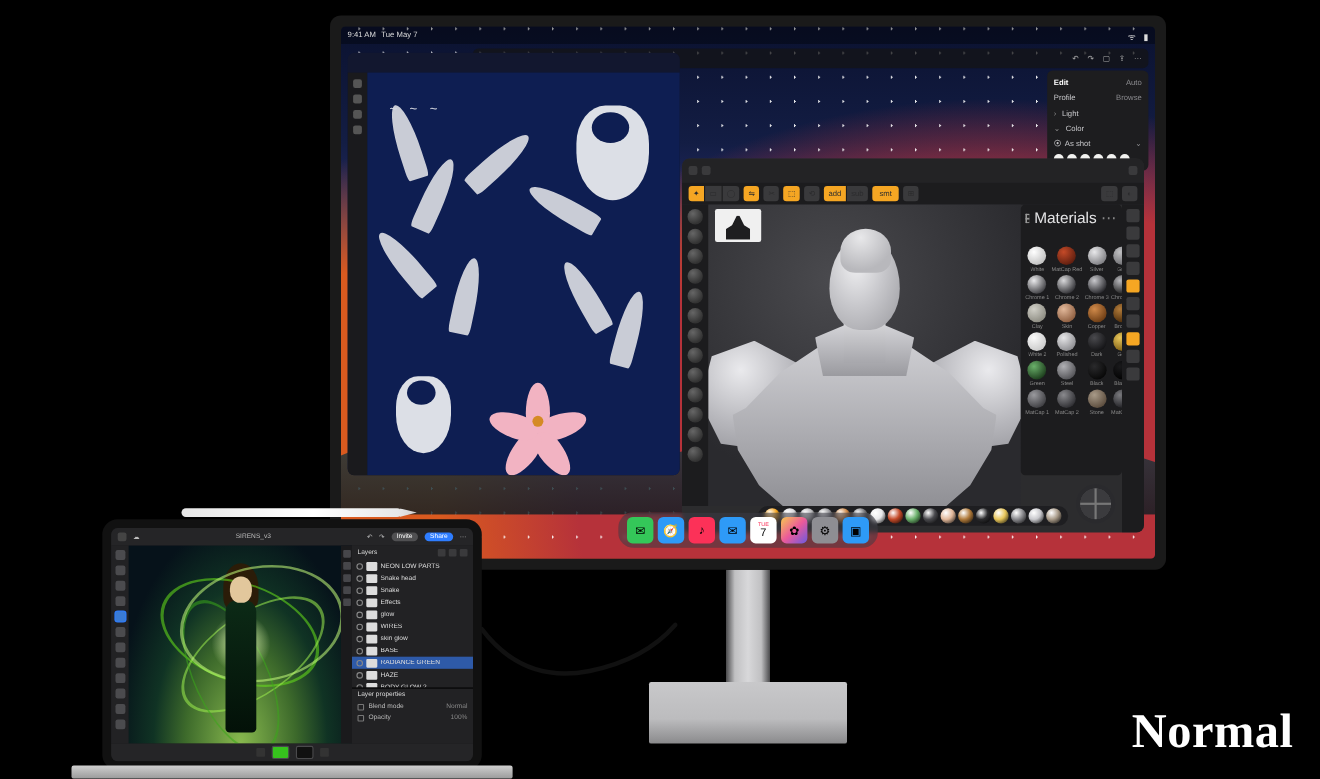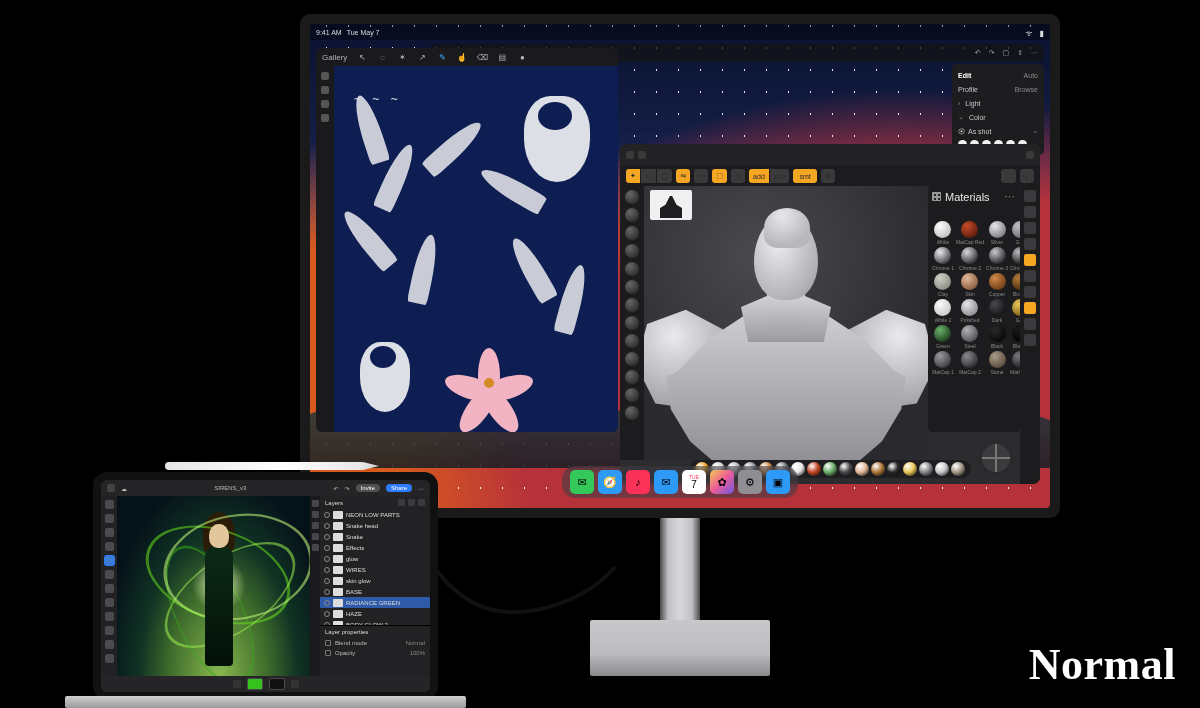--- a/index.html
+++ b/index.html
@@ -315,21 +315,21 @@
   background: linear-gradient(180deg,#dcdce0,#9a9a9f);
   clip-path: polygon(50% 0, 100% 35%, 92% 100%, 8% 100%, 0 35%);
 }
 
 
 .materials{
   position:absolute; top:42px; right:20px; width:92px; bottom:52px;
   background:#1c1c1e; border-radius:4px; padding:4px;
   color:#e4e4e6; font-size:7px;
 }
-.materials .hdr{ display:flex; align-items:center; gap:4px; font-size:11px; margin-bottom:18px;}
+.materials .hdr{ display:flex; align-items:center; gap:4px; font-size:14px; margin-bottom:18px;}
 .materials .hdr .grid-ic{ width:9px;height:9px; background:linear-gradient(#999 50%, transparent 50%) 0 0/4px 4px, linear-gradient(90deg,#999 50%, transparent 50%) 0 0/4px 4px #222; border-radius:1px;}
 .materials .hdr .more{ margin-left:auto; letter-spacing:1px; color:#888;}
 .mat-grid{ display:grid; grid-template-columns: repeat(4, 1fr); gap:2px 2px; }
 .mat{ display:flex; flex-direction:column; align-items:center; gap:1px;}
 .mat .ball{ width:17px;height:17px;border-radius:50%; background:radial-gradient(circle at 35% 30%, #fff 0%, #bbb 30%, #555 80%);}
 .mat .lbl{ font-size:5px; color:#888; white-space: nowrap; overflow: hidden; max-width: 100%; text-overflow: ellipsis;}
 
 
 .brush-tray{
   position:absolute; left:50%; bottom:6px; transform:translateX(-50%);
@@ -516,32 +516,20 @@
           <div class="sw" style="background:#f2f2f0"></div>
           <div class="sw" style="background:#f2f2f0"></div>
           <div class="sw" style="background:#f2f2f0"></div>
           <div class="sw" style="background:#f2f2f0"></div>
           <div class="sw" style="background:#f2f2f0"></div>
           <div class="sw" style="background:#f2f2f0"></div>
         </div>
       </div>
 
       <div class="procreate">
-        <div class="pc-toolbar">
-          <span>Gallery</span>
-          <span class="tool">↖</span>
-          <span class="tool">◌</span>
-          <span class="tool">✶</span>
-          <span class="tool">↗</span>
-          <span class="tool active">✎</span>
-          <span class="tool">☝</span>
-          <span class="tool">⌫</span>
-          <span class="tool">▤</span>
-          <span class="tool">●</span>
-        </div>
         <div class="pc-side">
           <div></div>
           <div></div>
           <div></div>
           <div></div>
         </div>
         <div class="pc-canvas">
           <div class="birds">~ ~  ~</div>
           <div class="leaves">
             <div class="leaf" style="top:10px;left:8px;transform:rotate(-18deg)"></div>

